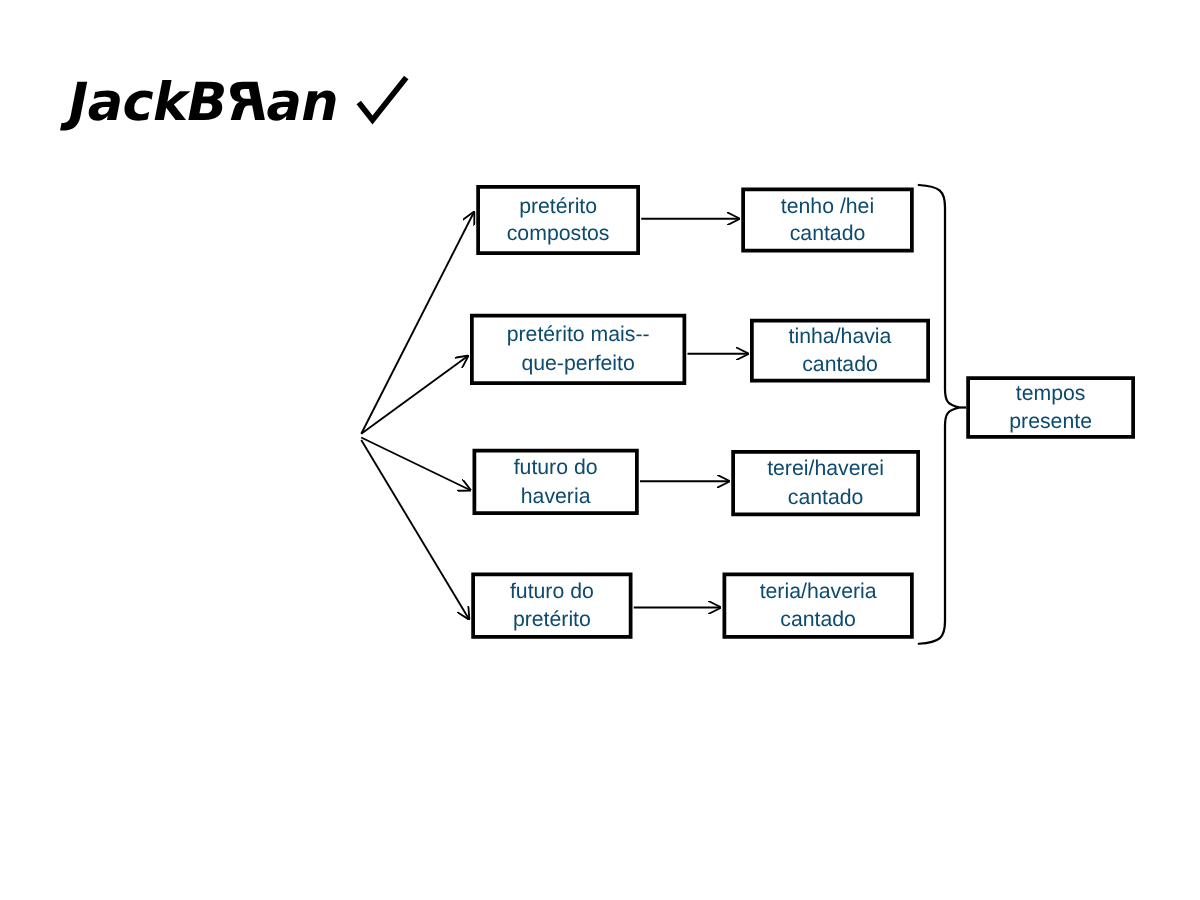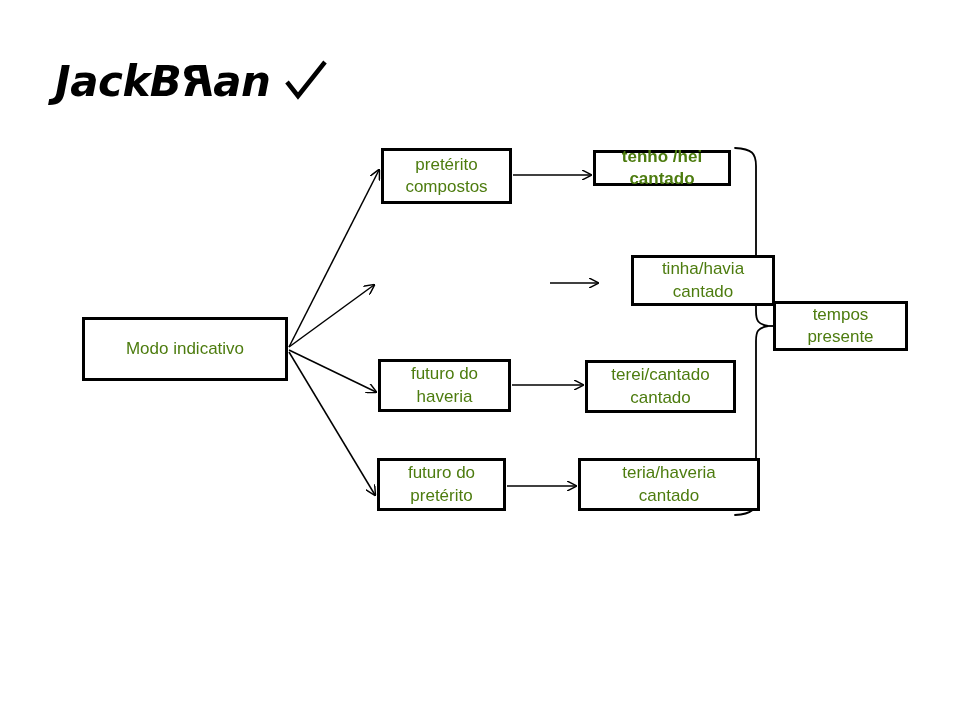--- a/index.html
+++ b/index.html
@@ -48,41 +48,41 @@
   
   .node {
     position: absolute;
     box-sizing: border-box;
     border: 3px solid #000000;
     background: #ffffff;
     display: flex;
     align-items: center;
     justify-content: center;
     text-align: center;
-    color: #4d7c0f;
+    color: #0c4a6e;
     font-family: "Liberation Sans", sans-serif;
     font-size: 17px;
     line-height: 1.32;
     padding: 2px 4px;
     z-index: 3;
   }
   .node .txt {
     display: block;
     width: 100%;
   }
 
   #node-root   { left: 82px;  top: 317px; width: 206px; height: 64px; }
   #node-l1     { left: 381px; top: 148px; width: 131px; height: 56px; }
   #node-l2     { left: 376px; top: 251px; width: 173px; height: 57px; }
   #node-l3     { left: 378px; top: 359px; width: 133px; height: 53px; }
   #node-l4     { left: 377px; top: 458px; width: 129px; height: 53px; }
-  #node-r1     { left: 593px; top: 150px; width: 138px; height: 36px; font-weight: bold; }
-  #node-r2     { left: 600px; top: 255px; width: 144px; height: 51px; margin-left: 31px; }
+  #node-r1     { left: 593px; top: 150px; width: 138px; height: 52px; }
+  #node-r2     { left: 600px; top: 255px; width: 144px; height: 51px; }
   #node-r3     { left: 585px; top: 360px; width: 151px; height: 53px; }
-  #node-r4     { left: 578px; top: 458px; width: 182px; height: 53px; }
+  #node-r4     { left: 578px; top: 458px; width: 153px; height: 53px; }
   #node-result { left: 773px; top: 301px; width: 135px; height: 50px; }
 
   
   #edges {
     position: absolute;
     left: 0;
     top: 0;
     width: 960px;
     height: 720px;
     z-index: 1;
@@ -122,47 +122,47 @@
              C 752 149, 756 153, 756 166
              L 756 311
              C 756 321, 758 324, 768 326
              C 758 328, 756 331, 756 341
              L 756 497
              C 756 510, 752 514, 735 515" fill="none" stroke="#000000" stroke-width="1.8" stroke-linecap="round"></path>
 
     <line x1="768" y1="326" x2="773" y2="326" stroke="#000000" stroke-width="1.8"></line>
   </svg>
 
-  <div class="node" id="node-root">
-    <span class="txt">Modo indicativo</span>
-  </div>
 
   <div class="node" id="node-l1">
     <span class="txt"><span>pretérito</span><br><span>compostos</span></span>
   </div>
 
+  <div class="node" id="node-l2">
+    <span class="txt"><span>pretérito mais--</span><br><span>que-perfeito</span></span>
+  </div>
 
   <div class="node" id="node-l3">
     <span class="txt"><span>futuro do</span><br><span>haveria</span></span>
   </div>
 
   <div class="node" id="node-l4">
     <span class="txt"><span>futuro do</span><br><span>pretérito</span></span>
   </div>
 
   <div class="node" id="node-r1">
     <span class="txt"><span>tenho /hei</span><br><span>cantado</span></span>
   </div>
 
   <div class="node" id="node-r2">
     <span class="txt"><span>tinha/havia</span><br><span>cantado</span></span>
   </div>
 
   <div class="node" id="node-r3">
-    <span class="txt"><span>terei/cantado</span><br><span>cantado</span></span>
+    <span class="txt"><span>terei/haverei</span><br><span>cantado</span></span>
   </div>
 
   <div class="node" id="node-r4">
     <span class="txt"><span>teria/haveria</span><br><span>cantado</span></span>
   </div>
 
   <div class="node" id="node-result">
     <span class="txt"><span>tempos</span><br><span>presente</span></span>
   </div>
 

